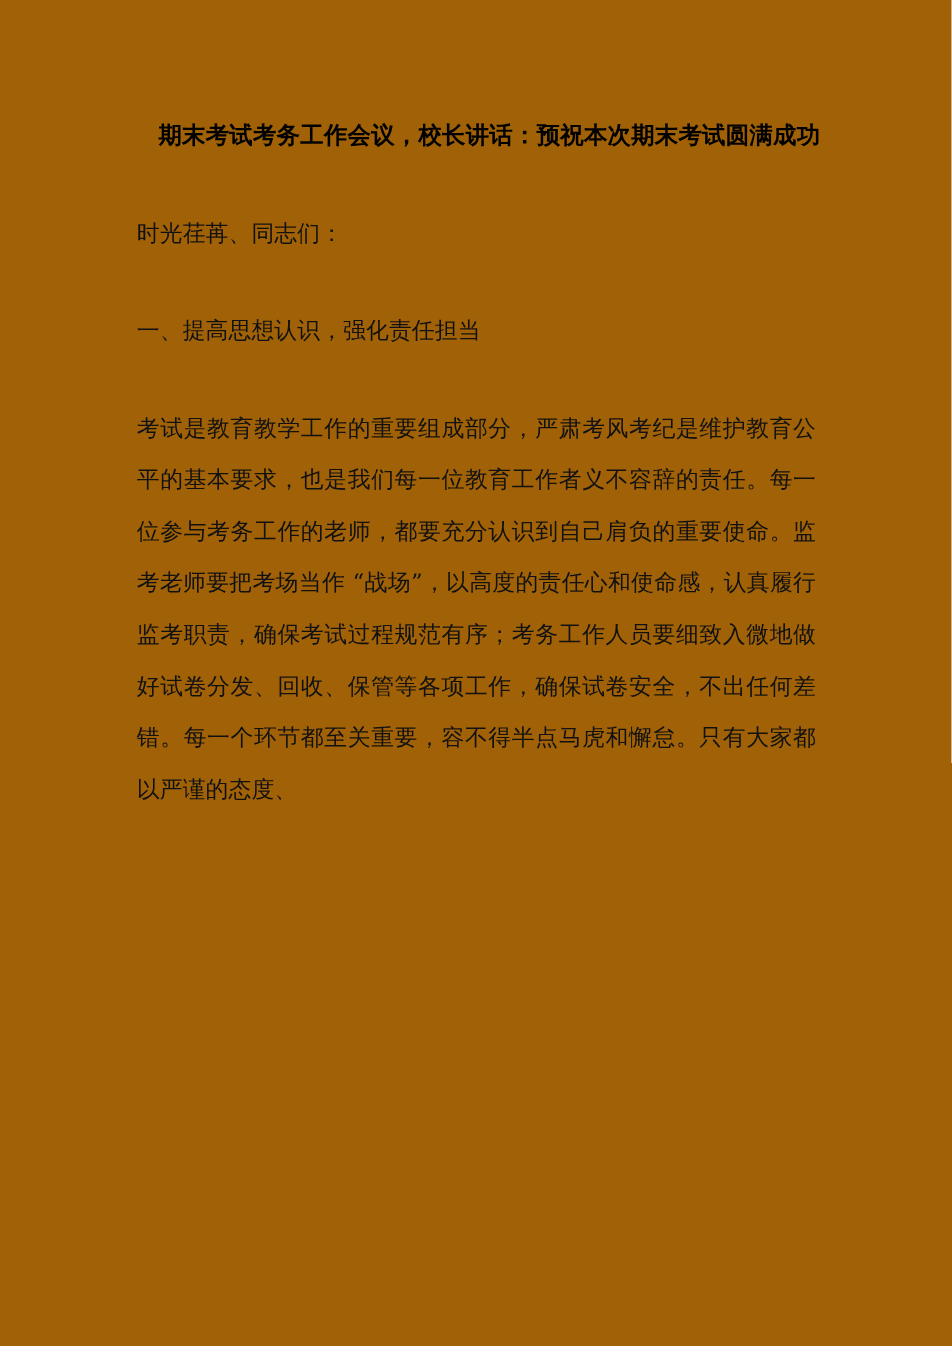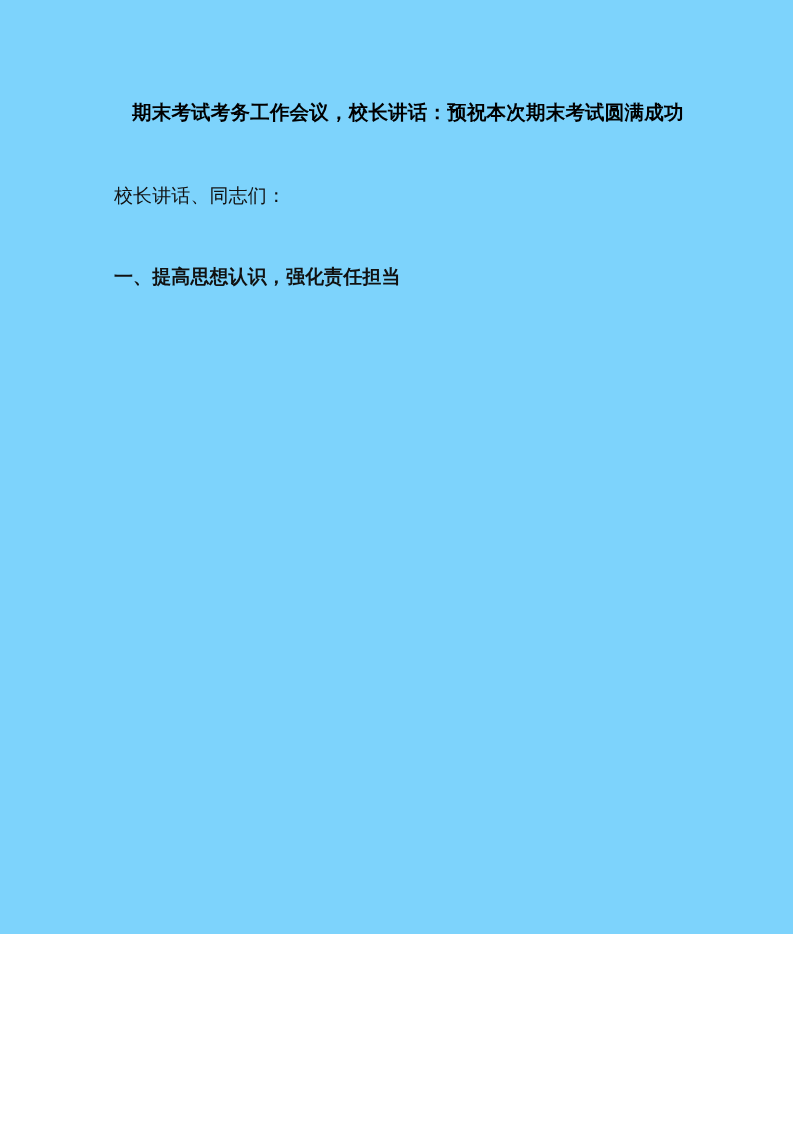--- a/index.html
+++ b/index.html
@@ -11,22 +11,22 @@
     width: 793px;
     height: 1122px;
     font-family: "DejaVu Serif", "Liberation Serif", serif;
     color: #000000;
     -webkit-font-smoothing: antialiased;
   }
 
   .page {
     position: relative;
     width: 793px;
-    height: 934px;
-    background: #7dd3fc;
+    height: 1122px;
+    background: #a16207;
     box-sizing: border-box;
     overflow: hidden;
   }
 
   .content {
     position: absolute;
     left: 114px;
     top: 0;
     width: 566px;
   }
@@ -57,34 +57,35 @@
   .para-salutation { padding-top: 46px; }
   .para-greeting   { padding-top: 40px; }
   .para-intro      { padding-top: 40px; }
   .heading-1       { padding-top: 38px; }
   .para-body-1     { padding-top: 38px; }
 
   .heading-1 {
     font-size: 19px;
     line-height: 43px;
     margin: 0;
-    font-weight: bold;
+    font-weight: normal;
     letter-spacing: 0.1px;
     color: #111111;
   }
 </style>
 </head>
 <body>
 
 <div class="page">
   <div class="content">
 
     <h1 class="doc-title">期末考试考务工作会议，校长讲话：预祝本次期末考试圆满成功</h1>
 
-    <p class="para para-salutation">校长讲话、同志们：</p>
+    <p class="para para-salutation">时光荏苒、同志们：</p>
 
 
 
     <h2 class="heading-1">一、提高思想认识，强化责任担当</h2>
 
+    <p class="para para-body-1">考试是教育教学工作的重要组成部分，严肃考风考纪是维护教育公平的基本要求，也是我们每一位教育工作者义不容辞的责任。每一位参与考务工作的老师，都要充分认识到自己肩负的重要使命。监考老师要把考场当作 “战场”，以高度的责任心和使命感，认真履行监考职责，确保考试过程规范有序；考务工作人员要细致入微地做好试卷分发、回收、保管等各项工作，确保试卷安全，不出任何差错。每一个环节都至关重要，容不得半点马虎和懈怠。只有大家都以严谨的态度、</p>
 
   </div>
 </div>
 
 </body></html>

